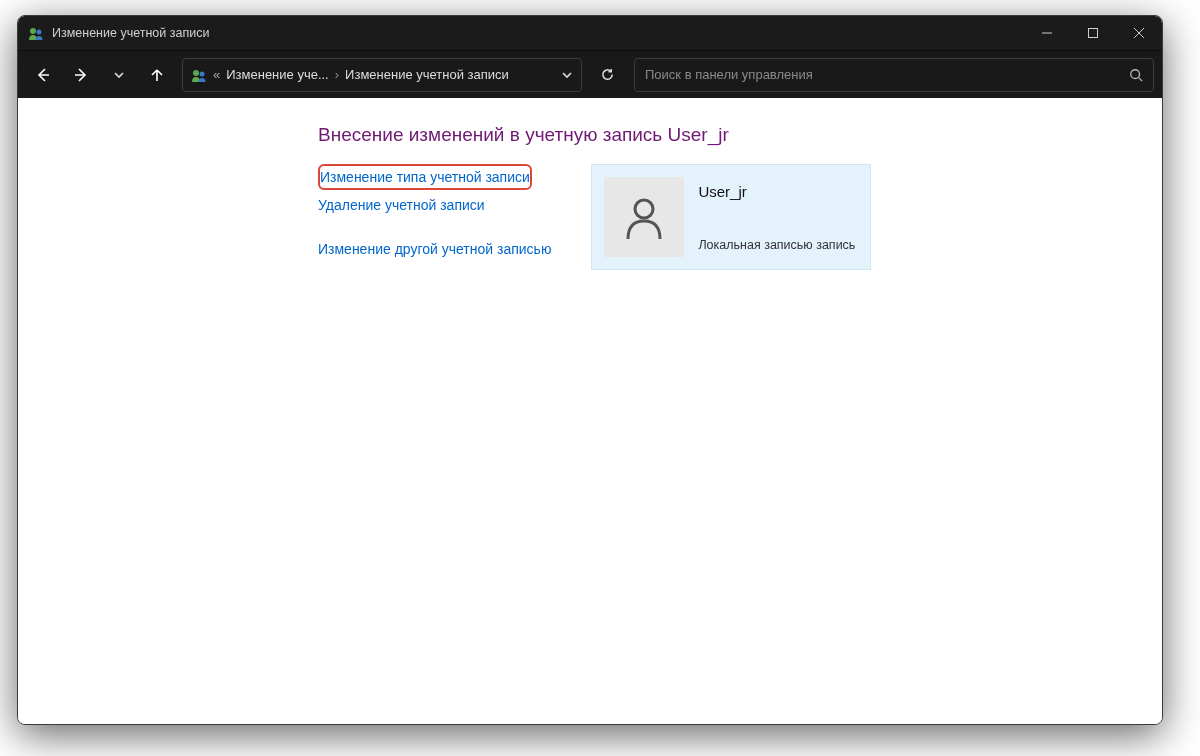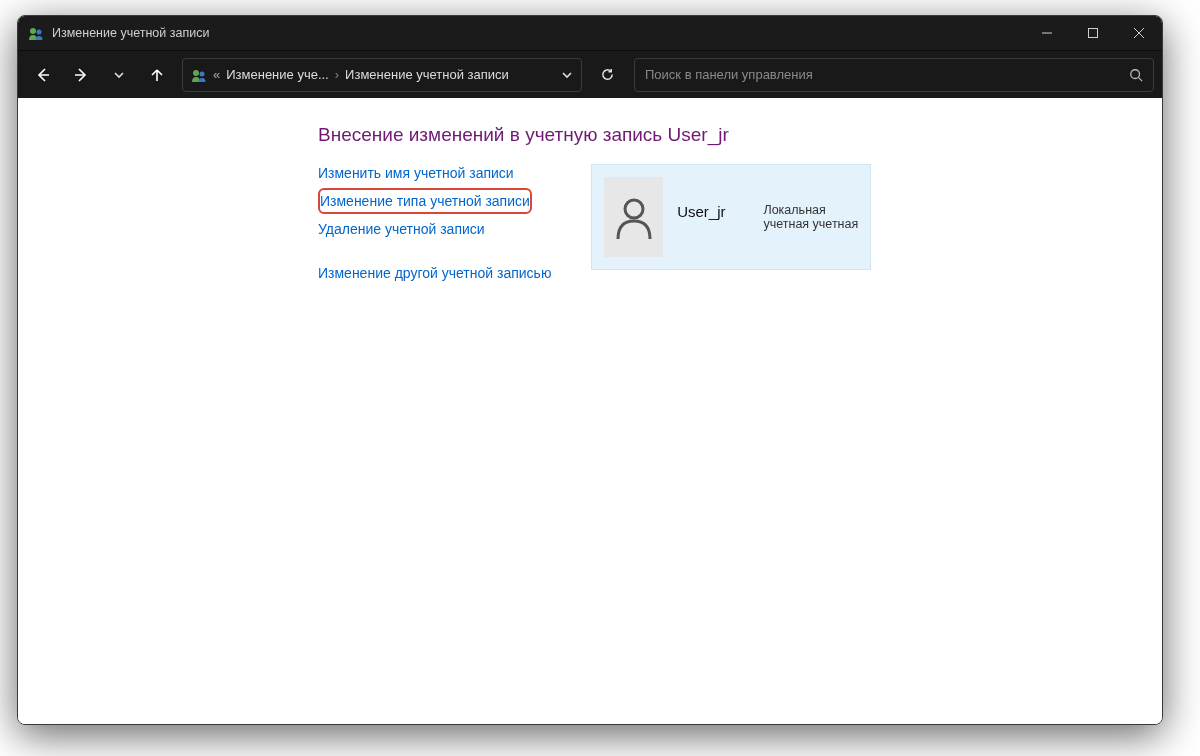--- a/index.html
+++ b/index.html
@@ -82,21 +82,21 @@
     width:fit-content;
   }
   .links .gap { height:14px; }
   .usercard {
     width:280px; background:#e4f2fc; border:1px solid #cfe6f6;
     padding:12px; display:flex; gap:14px; align-items:center;
   }
   .avatar {
     width:80px; height:80px; background:#e7e7e7; display:flex; align-items:center; justify-content:center;
   }
-  .userinfo { display:flex; flex-direction:row;gap:38px; }
+  .userinfo { display:flex; flex-direction:column;gap:38px; }
   .username { font-size:15px; color:#111; }
   .usertype { font-size:12.5px; color:#333; }
 
   svg { display:block; }
 </style>
 </head>
 <body>
 
 <div class="window">
 
@@ -193,36 +193,35 @@
       </span>
     </div>
   </div>
 
   <div class="content">
     <div class="inner">
       <h1 class="heading">Внесение изменений в учетную запись User_jr</h1>
 
       <div class="cols">
         <div class="links">
-          <a href="#">Изменить имя учетной записи</a>
           <a href="#" class="highlighted">Изменение типа учетной записи</a>
           <a href="#">Удаление учетной записи</a>
           <div class="gap"></div>
           <a href="#">Изменение другой учетной записью</a>
         </div>
 
         <div class="usercard">
           <div class="avatar">
             <svg viewBox="0 0 48 48" width="48" height="48">
               <circle cx="24" cy="16" r="9" fill="none" stroke="#555" stroke-width="3"></circle>
               <path d="M8 46 q0 -18 16 -18 t16 18" fill="none" stroke="#555" stroke-width="3"></path>
             </svg>
           </div>
           <div class="userinfo">
             <span class="username">User_jr</span>
-            <span class="usertype">Локальная учетная учетная</span>
+            <span class="usertype">Локальная записью запись</span>
           </div>
         </div>
       </div>
     </div>
   </div>
 
 </div>
 
 </body></html>

